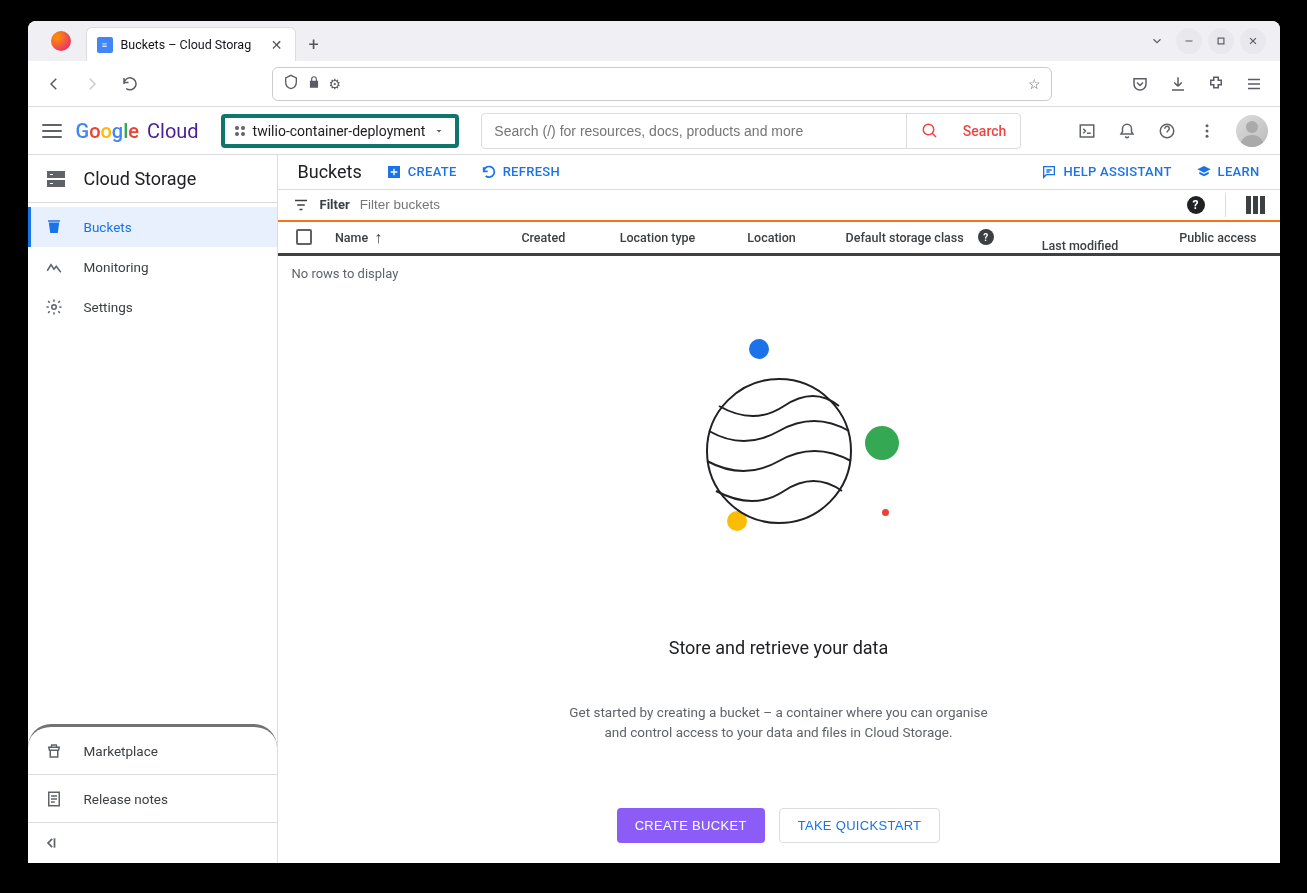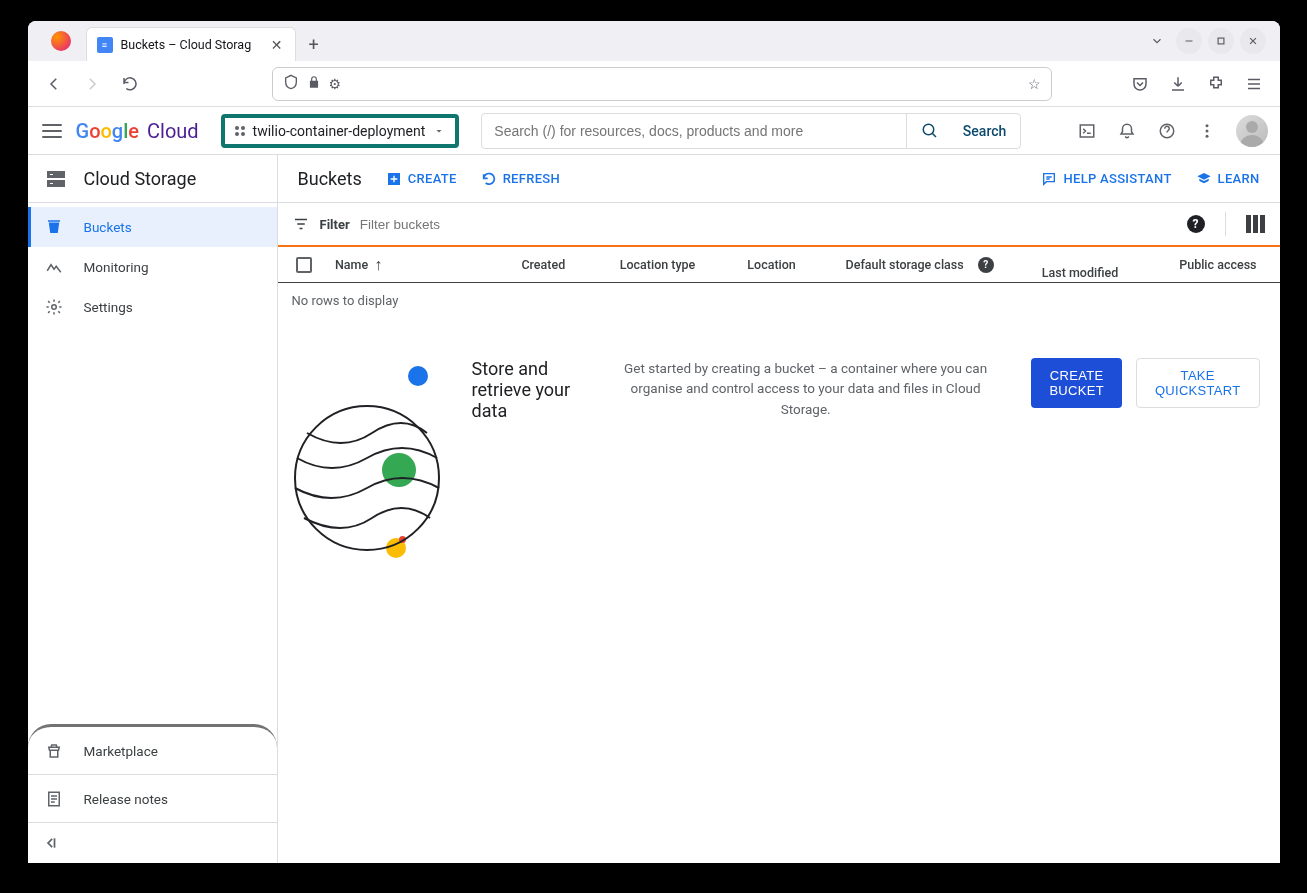--- a/index.html
+++ b/index.html
@@ -29,21 +29,21 @@
 .hamburger { width:24px; height:24px; display:flex; flex-direction:column; justify-content:center; gap:4px; cursor:pointer; padding:0 2px;}
 .hamburger span { height:2px; background:#5f6368; border-radius:1px;}
 .gcp-logo { display:flex; align-items:center; gap:4px; font-size:20px; }
 .gcp-logo .g1{color:#4285f4;} .gcp-logo .g2{color:#ea4335;} .gcp-logo .g3{color:#fbbc04;} .gcp-logo .g4{color:#4285f4;} .gcp-logo .g5{color:#34a853;} .gcp-logo .g6{color:#ea4335;}
 .gcp-logo .cloud{color:#4c1d95; font-weight:400; margin-left:4px;}
 .project-picker { height:34px; border:4px solid #0f766e; border-radius:4px; display:flex; align-items:center; padding:0 10px; gap:8px; cursor:pointer; margin-left:10px;}
 .project-dots { display:grid; grid-template-columns:repeat(2,4px); gap:2px;}
 .project-dots span{width:4px;height:4px;background:#5f6368;border-radius:50%;}
 .search-box { flex:1; max-width:540px; height:36px; border:1px solid #dadce0; border-radius:4px; display:flex; align-items:center; overflow:hidden; margin-left:10px;}
 .search-box input { flex:1; border:none; outline:none; padding:0 12px; font-size:14px; color:#5f6368; background:transparent;}
-.search-btn { height:100%; border-left:1px solid #dadce0; padding:0 14px; display:flex; align-items:center; gap:24px; color:#0c4a6e; font-weight:500; cursor:pointer; font-size:14px;}
+.search-btn { height:100%; border-left:1px solid #dadce0; padding:0 14px; display:flex; align-items:center; gap:24px; color:#ef4444; font-weight:500; cursor:pointer; font-size:14px;}
 .hdr-icons { margin-left:auto; display:flex; align-items:center; gap:18px;}
 .hdr-icon { width:22px; height:22px; color:#5f6368; cursor:pointer; display:flex; align-items:center; justify-content:center;}
 .avatar { width:32px; height:32px; border-radius:50%; background:linear-gradient(135deg,#ddd,#bbb); cursor:pointer; overflow:hidden;}
 .content-area { flex:1; display:flex; overflow:hidden;}
 .sidebar { width:250px; border-right:1px solid #dadce0; display:flex; flex-direction:column; background:#fff;}
 .sidebar-header { height:48px; display:flex; align-items:center; padding:0 16px; gap:16px; border-bottom:1px solid #dadce0;}
 .storage-icon { width:24px; height:24px; color:#5f6368;}
 .sidebar-title { font-size:18px; color:#202124;}
 .sidebar-items { flex:1; padding-top:4px;}
 .sidebar-item { height:40px; display:flex; align-items:center; padding:0 16px; gap:20px; cursor:pointer; font-size:13.5px; color:#3c4043;}
@@ -59,45 +59,45 @@
 .action-btn { display:flex; align-items:center; gap:6px; color:#1a73e8; font-weight:500; font-size:13px; cursor:pointer; letter-spacing:0.3px;}
 .page-hdr-right { margin-left:auto; display:flex; align-items:center; gap:24px;}
 .filter-bar { height:44px; display:flex; align-items:center; padding:0 14px; gap:10px; border-bottom:2px solid #f97316;}
 .filter-label { font-size:13px; font-weight:700; color:#3c4043;}
 .filter-input { border:none; outline:none; font-size:13.5px; color:#80868b; flex:1;}
 .filter-right { margin-left:auto; display:flex; align-items:center; gap:20px;}
 .help-circle { width:18px; height:18px; border-radius:50%; background:#202124; color:#fff; display:flex; align-items:center; justify-content:center; font-size:12px; font-weight:bold; cursor:pointer;}
 .col-toggle { width:20px; height:18px; display:flex; gap:2px; cursor:pointer;}
 .col-toggle span{flex:1; background:#3c4043;}
 .vdiv { width:1px; height:24px; background:#dadce0;}
-.table-header { height:36px; display:flex; align-items:center; padding:0 10px; border-bottom:1px solid #404040; font-size:12.5px; font-weight:500; color:#3c4043;}
+.table-header { height:36px; display:flex; align-items:center; padding:0 10px; border-bottom:3px solid #404040; font-size:12.5px; font-weight:500; color:#3c4043;}
 .th { padding:0 8px;}
 .th.check{width:40px;}
 .th.name{width:190px; display:flex; align-items:center; gap:6px;}
 .th.created{width:100px;}
 .th.loctype{width:130px;}
 .th.loc{width:100px;}
 .th.storage{width:200px; display:flex; align-items:center; gap:14px;}
 .th.modified{width:140px;margin-top:16px;}
 .th.public{width:100px;}
 .checkbox { width:16px; height:16px; border:2px solid #5f6368; border-radius:2px; cursor:pointer;}
 .arrow-up{font-size:16px; color:#3c4043;}
 .help-q { width:16px; height:16px; border-radius:50%; background:#3c4043; color:#fff; display:flex; align-items:center; justify-content:center; font-size:10px; font-weight:bold;}
 .empty-row { padding:10px 14px; font-size:13px; color:#5f6368;}
-.empty-state { display:flex; flex-direction:row; align-items:flex-start; padding:40px 20px 20px;gap:36px;}
+.empty-state { display:flex; flex-direction:column; align-items:center; padding:40px 20px 20px;gap:36px;}
 .empty-illus { width:280px; height:240px; position:relative; margin-bottom:30px;}
 .sphere { position:absolute; left:50%; top:50%; transform:translate(-50%,-50%); }
 .blue-dot{position:absolute; width:20px; height:20px; background:#1a73e8; border-radius:50%; left:110px; top:8px;}
 .green-dot{position:absolute; width:34px; height:34px; background:#34a853; border-radius:50%; right:20px; top:95px;}
 .yellow-dot{position:absolute; width:20px; height:20px; background:#fbbc04; border-radius:50%; left:88px; bottom:40px;}
 .red-dot{position:absolute; width:7px; height:7px; background:#ea4335; border-radius:50%; right:30px; bottom:55px;}
 .empty-title{font-size:18px; color:#202124; margin-bottom:8px;}
 .empty-desc{font-size:13.5px; color:#5f6368; text-align:center; max-width:440px; line-height:1.5; margin-bottom:30px;}
 .empty-actions{display:flex; gap:14px;}
-.btn-primary{background:#1d4ed8; color:#fff; border:none; padding:9px 18px; font-size:13px; font-weight:500; border-radius:4px; cursor:pointer; letter-spacing:0.3px;}
+.btn-primary{background:#8b5cf6; color:#fff; border:none; padding:9px 18px; font-size:13px; font-weight:500; border-radius:4px; cursor:pointer; letter-spacing:0.3px;}
 .btn-secondary{background:#fff; color:#1a73e8; border:1px solid #dadce0; padding:9px 18px; font-size:13px; font-weight:500; border-radius:4px; cursor:pointer; letter-spacing:0.3px;}
 .svgicon{width:18px;height:18px;fill:currentColor;}
 </style>
 </head>
 <body>
 
 <div class="browser-window">
 
   <div class="chrome-bar">
     <div class="tab-spacer">

